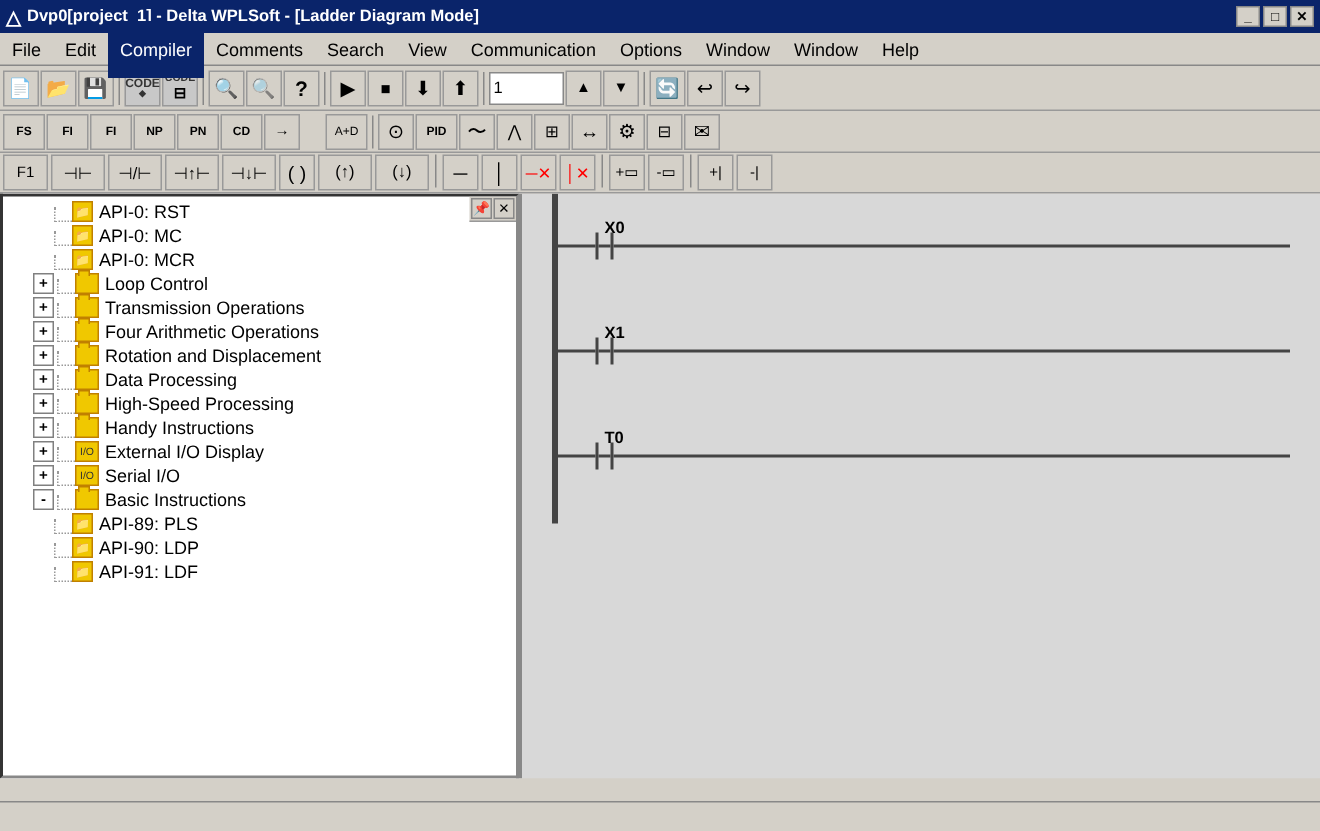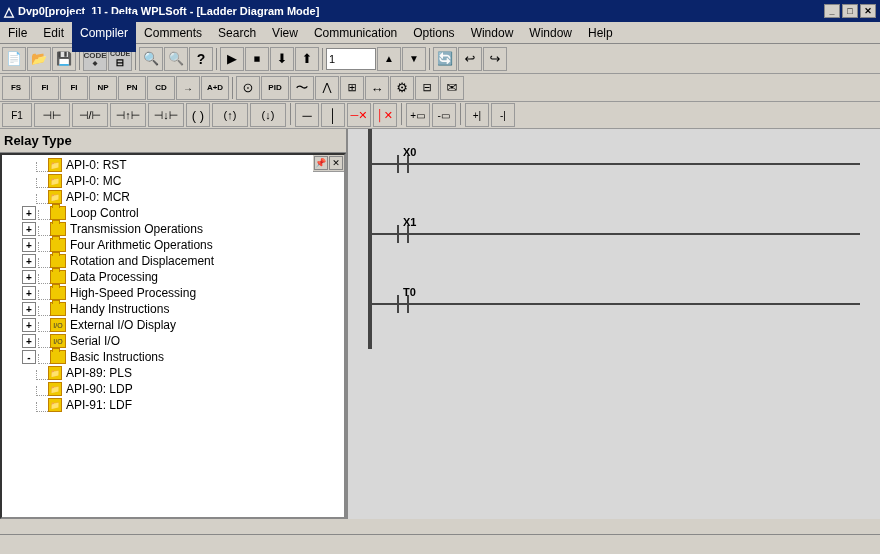--- a/index.html
+++ b/index.html
@@ -324,21 +324,21 @@
 
 <div class="toolbar-row2">
 
   <div class="tb-btn" style="font-size:8px;font-weight:bold;width:28px;">FS</div>
   <div class="tb-btn" style="font-size:8px;font-weight:bold;width:28px;">FI</div>
   <div class="tb-btn" style="font-size:8px;font-weight:bold;width:28px;">FI</div>
   <div class="tb-btn" style="font-size:8px;font-weight:bold;width:28px;">NP</div>
   <div class="tb-btn" style="font-size:8px;font-weight:bold;width:28px;">PN</div>
   <div class="tb-btn" style="font-size:8px;font-weight:bold;width:28px;">CD</div>
   <div class="tb-btn" style="font-size:10px;">→</div>
-  <div class="tb-btn" style="font-size:8px;font-weight:bold;width:28px;">A+D</div>
+  <div class="tb-btn" style="font-size:8px;font-weight:normal;width:28px;margin-left:16px;">A+D</div>
   <div class="tb-sep"></div>
   <div class="tb-btn" style="font-size:13px;">⊙</div>
   <div class="tb-btn" style="font-size:8px;font-weight:bold;width:28px;">PID</div>
   <div class="tb-btn" style="font-size:13px;">〜</div>
   <div class="tb-btn" style="font-size:11px;">⋀</div>
   <div class="tb-btn" style="font-size:11px;">⊞</div>
   <div class="tb-btn" style="font-size:13px;">↔</div>
   <div class="tb-btn" style="font-size:13px;">⚙</div>
   <div class="tb-btn" style="font-size:11px;">⊟</div>
   <div class="tb-btn" style="font-size:13px;">✉</div>
@@ -364,23 +364,20 @@
   <div class="tb-btn" style="font-size:10px;">-▭</div>
   <div class="tb-sep"></div>
   <div class="tb-btn" style="font-size:10px;">+|</div>
   <div class="tb-btn" style="font-size:10px;">-|</div>
 </div>
 
 <div class="main-area" style="height: 390px; display:flex; overflow:hidden;">
 
   <div class="left-panel" style="width:348px; background:white; border-right:2px solid #888; display:flex; flex-direction:column;">
 
-    <div class="relay-type-bar">
-      <span style="font-size:13px; font-weight:bold;">Relay Type</span>
-    </div>
 
     <div style="flex:1; border:2px inset #888; margin:0; overflow:auto; background:white; position:relative;">
 
       <div style="position:absolute; top:0; right:0; display:flex; gap:1px; z-index:10; background:#d4d0c8; border-bottom:1px solid #999; padding:1px;">
         <div style="width:14px;height:14px;background:#d4d0c8;border:1px solid #888;display:flex;align-items:center;justify-content:center;font-size:9px;cursor:pointer;">📌</div>
         <div style="width:14px;height:14px;background:#d4d0c8;border:1px solid #888;display:flex;align-items:center;justify-content:center;font-size:9px;cursor:pointer;">✕</div>
       </div>
 
       <div style="padding-top:2px; min-width:300px;">
 

